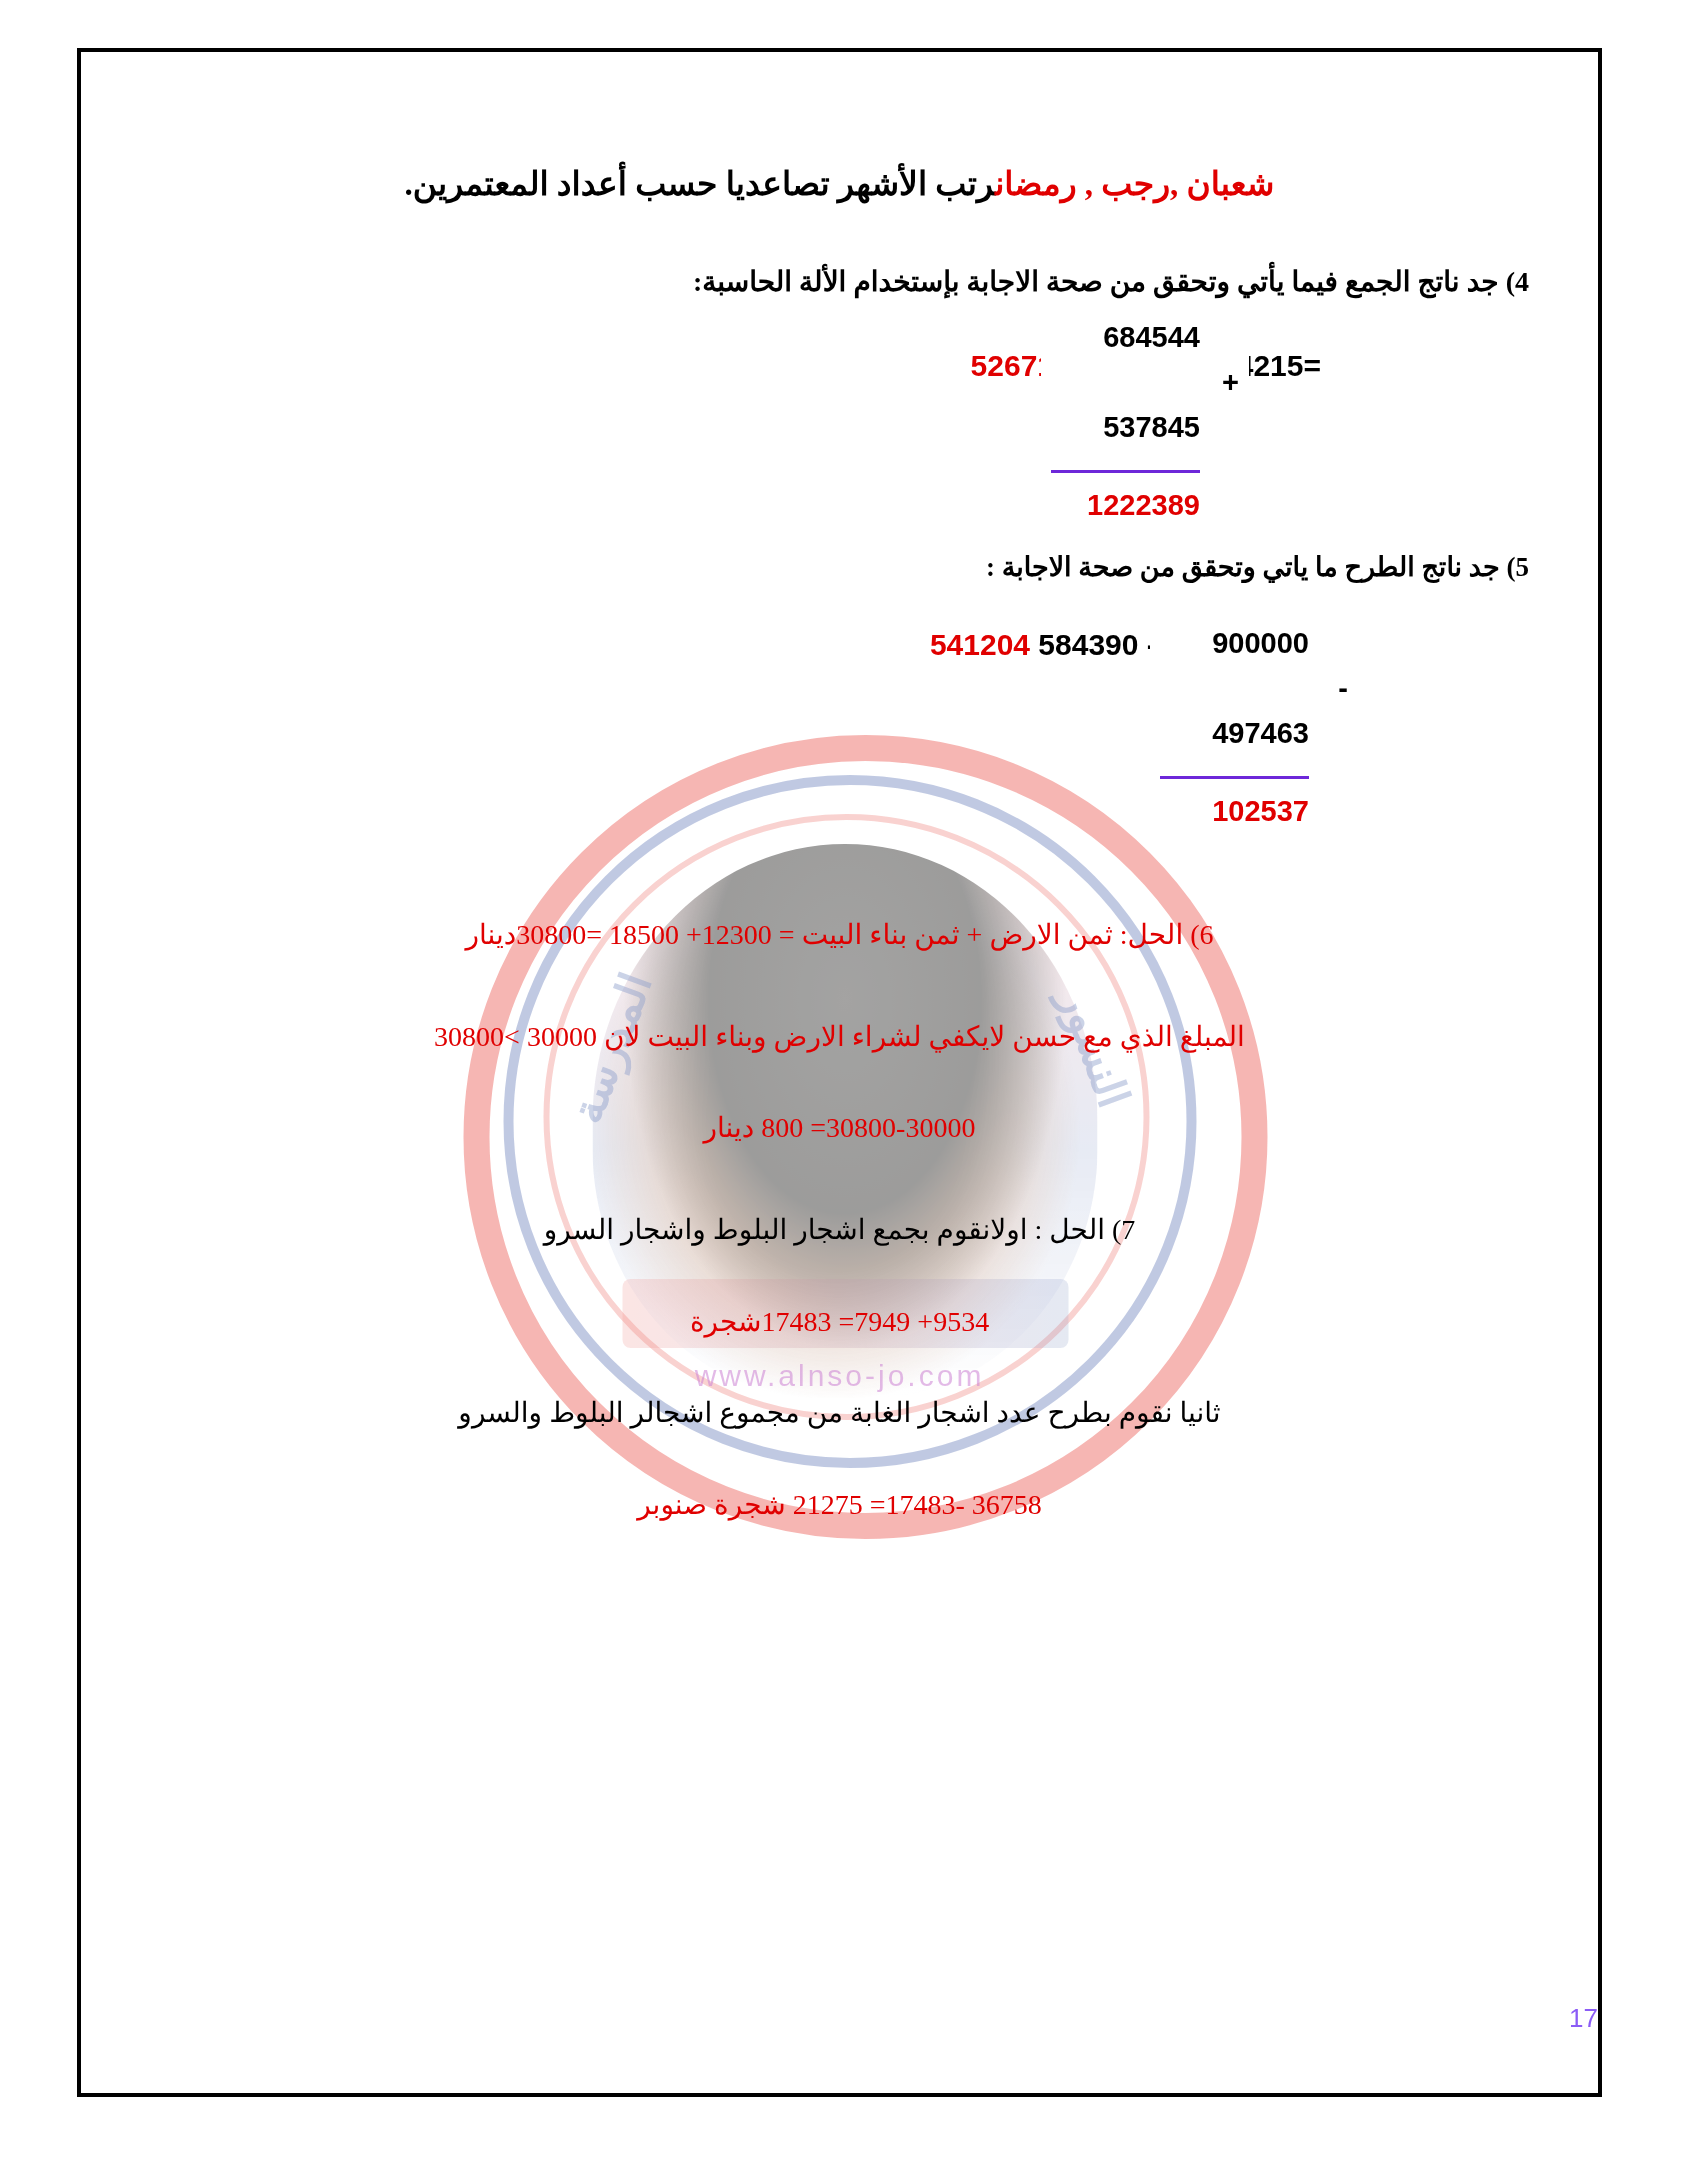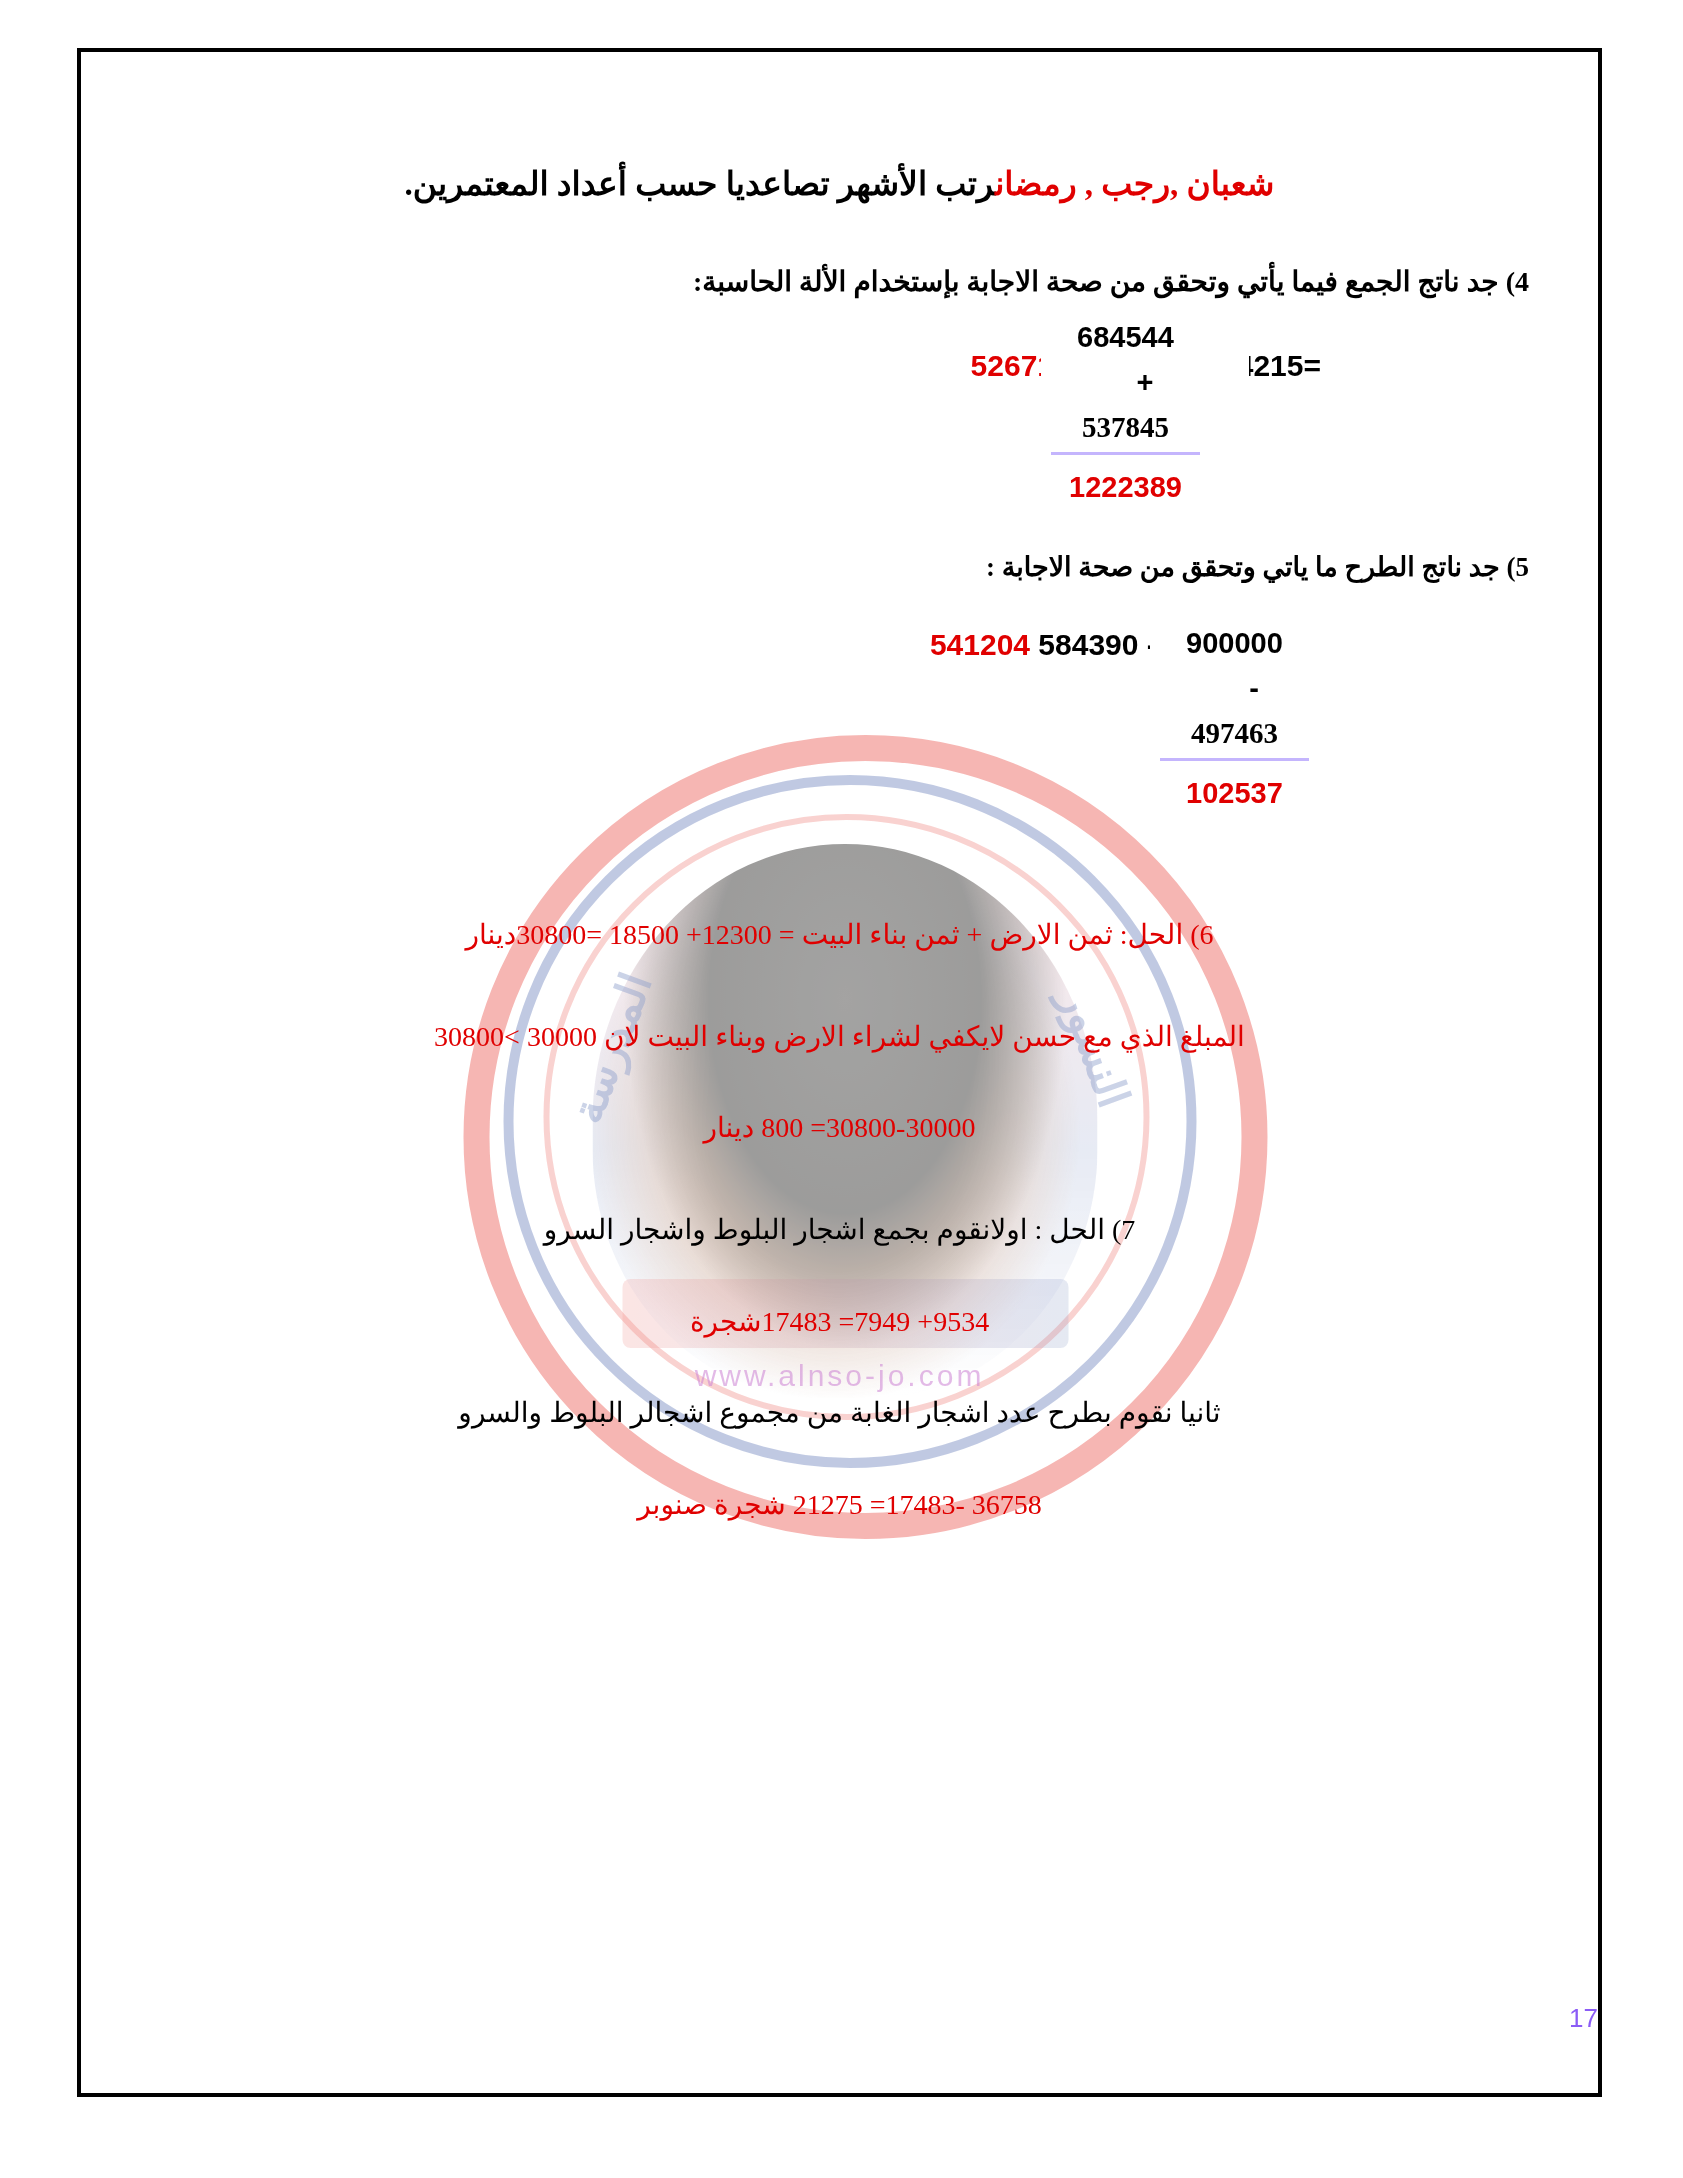--- a/index.html
+++ b/index.html
@@ -140,27 +140,26 @@
     font-family: "Liberation Sans", sans-serif;
     font-weight: bold;
     font-size: 29px;
     background: #ffffff;
     padding: 4px 10px;
     line-height: 1.55;
   }
   .calc-box .op {
     display: inline-block;
     width: 149px;
-    text-align: center;
+    text-align: right;
   }
   .calc-box .ul {
-    border-bottom: 3px solid #c4b5fd;
+    border-bottom: 3px solid #6d28d9;
     display: inline-block;
-    padding-bottom: 2px;
-    font-family: Liberation Serif, serif;
+    padding-bottom: 20px;
   }
   .calc-left-expr {
     position: absolute;
     direction: ltr;
     font-family: "Liberation Sans", sans-serif;
     font-weight: bold;
     font-size: 30px;
   }
 
   .q5 {

